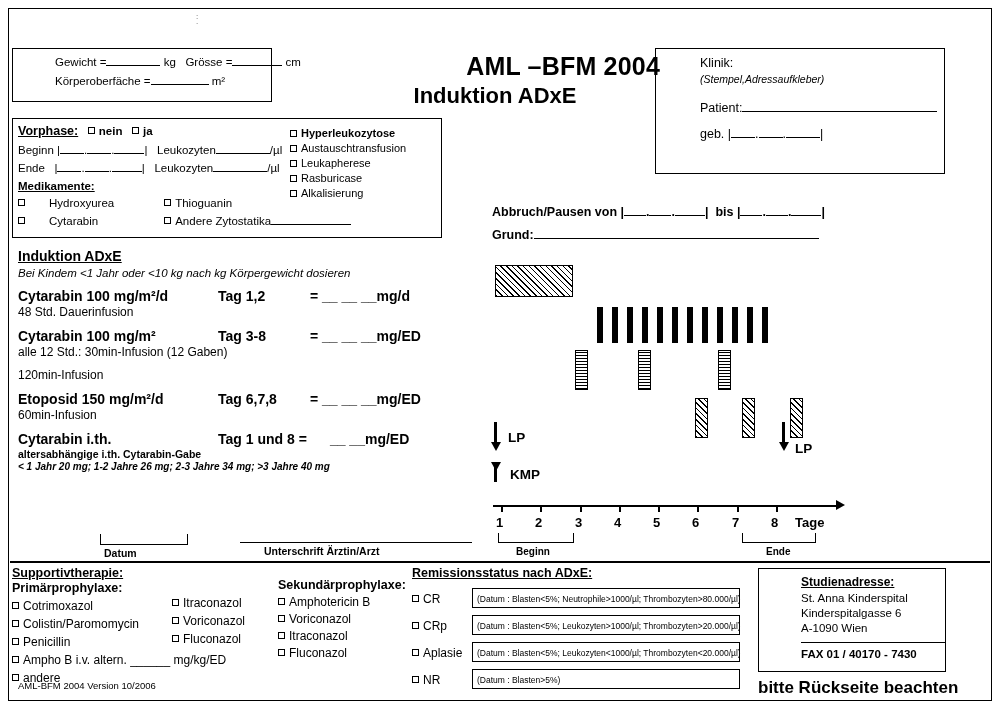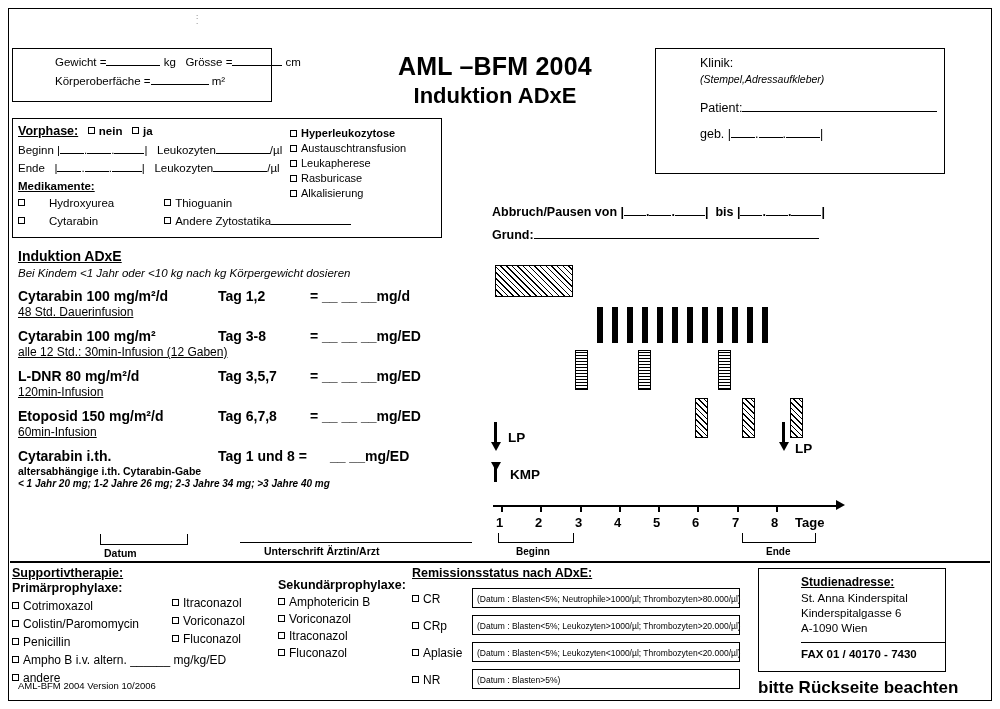--- a/index.html
+++ b/index.html
@@ -19,21 +19,21 @@
   .cb{display:inline-block;width:7px;height:7px;border:1px solid #000;box-sizing:border-box;vertical-align:middle;margin-right:4px;position:relative;top:-1px;}
   .dline{display:inline-block;border-bottom:1px solid #000;height:10px;}
 
   
   #top-border{left:8px;top:8px;width:984px;height:693px;border:1.5px solid #000;box-sizing:border-box;}
 
   #anthro-box{left:12px;top:48px;width:260px;height:54px;}
   #anthro-box .row{font-size:11.5px;margin:6px 0 0 8px;white-space:nowrap;}
 
   #title{left:330px;top:52px;width:330px;text-align:center;}
-  #title .t1{font-size:25px;font-weight:bold;letter-spacing:.2px;}
+  #title .t1{font-size:25px;font-weight:bold;letter-spacing:.2px;text-align:right;}
   #title .t2{font-size:22px;font-weight:bold;margin-top:2px;}
 
   #klinik-box{left:655px;top:48px;width:290px;height:126px;}
   #klinik-box .l{font-size:12.5px;margin:7px 0 0 10px;}
   #klinik-box .s{font-size:10.5px;font-style:italic;margin:3px 0 0 10px;}
 
   
   #vorphase-box{left:12px;top:118px;width:430px;height:120px;}
   #vorphase{left:18px;top:124px;width:420px;font-size:11.5px;}
   #vorphase .hdr{font-weight:bold;text-decoration:underline;font-size:12.5px;}
@@ -43,21 +43,21 @@
   
   #abbruch{left:492px;top:205px;font-size:12.5px;font-weight:bold;}
   #grund{left:492px;top:228px;font-size:12.5px;font-weight:bold;}
 
   
   #induktion{left:18px;top:248px;width:460px;}
   #induktion .h{font-size:14px;font-weight:bold;text-decoration:underline;}
   #induktion .sub{font-size:11.5px;font-style:italic;margin-top:3px;}
   .drug{margin-top:9px;}
   .drug .l1{font-size:14px;font-weight:bold;white-space:nowrap;}
-  .drug .l2{font-size:12px;margin-top:1px;text-decoration:underline;}
+  .drug .l2{font-size:12px;margin-top:1px;}
   .drug .l2b{font-size:10.5px;font-weight:bold;margin-top:1px;}
   .drug .l3{font-size:10px;font-style:italic;font-weight:bold;margin-top:1px;}
   .col2{display:inline-block;width:112px;padding-left:20px;}
   .col3{display:inline-block;width:96px;}
 
   
   .hatch-h{background:repeating-linear-gradient(0deg,#000 0 1px,#fff 1px 3px);border:1px solid #000;box-sizing:border-box;}
   .hatch-d{background:repeating-linear-gradient(45deg,#000 0 1px,#fff 1px 4px);border:1px solid #000;box-sizing:border-box;}
   .bar{background:#000;}
   #axis{left:493px;top:505px;width:345px;height:1.5px;background:#000;}
@@ -199,21 +199,20 @@
       <div class="l1"><span class="col3" style="width:200px">Cytarabin 100 mg/m²/d</span><span class="col3" style="width:92px">Tag 1,2</span><span>=</span> <span>__ __ __</span><span>mg/d</span></div>
       <div class="l2">48 Std. Dauerinfusion</div>
     </div>
 
     <div class="drug">
       <div class="l1"><span class="col3" style="width:200px">Cytarabin 100 mg/m²</span><span class="col3" style="width:92px">Tag 3-8</span><span>=</span> <span>__ __ __</span><span>mg/ED</span></div>
       <div class="l2">alle 12 Std.:  30min-Infusion (12 Gaben)</div>
     </div>
 
     <div class="drug">
-      <div class="l1"><span class="col3" style="width:200px">L-DNR      80 mg/m²/d</span><span class="col3" style="width:92px">Tag 3,5,7</span><span>=</span> <span>__ __ __</span><span>mg/ED</span></div>
       <div class="l2">120min-Infusion</div>
     </div>
 
     <div class="drug">
       <div class="l1"><span class="col3" style="width:200px">Etoposid  150 mg/m²/d</span><span class="col3" style="width:92px">Tag 6,7,8</span><span>=</span> <span>__ __ __</span><span>mg/ED</span></div>
       <div class="l2">60min-Infusion</div>
     </div>
 
     <div class="drug">
       <div class="l1"><span class="col3" style="width:200px">Cytarabin i.th.</span><span class="col3" style="width:108px">Tag 1 und 8 =</span> <span>__ __</span><span>mg/ED</span></div>

